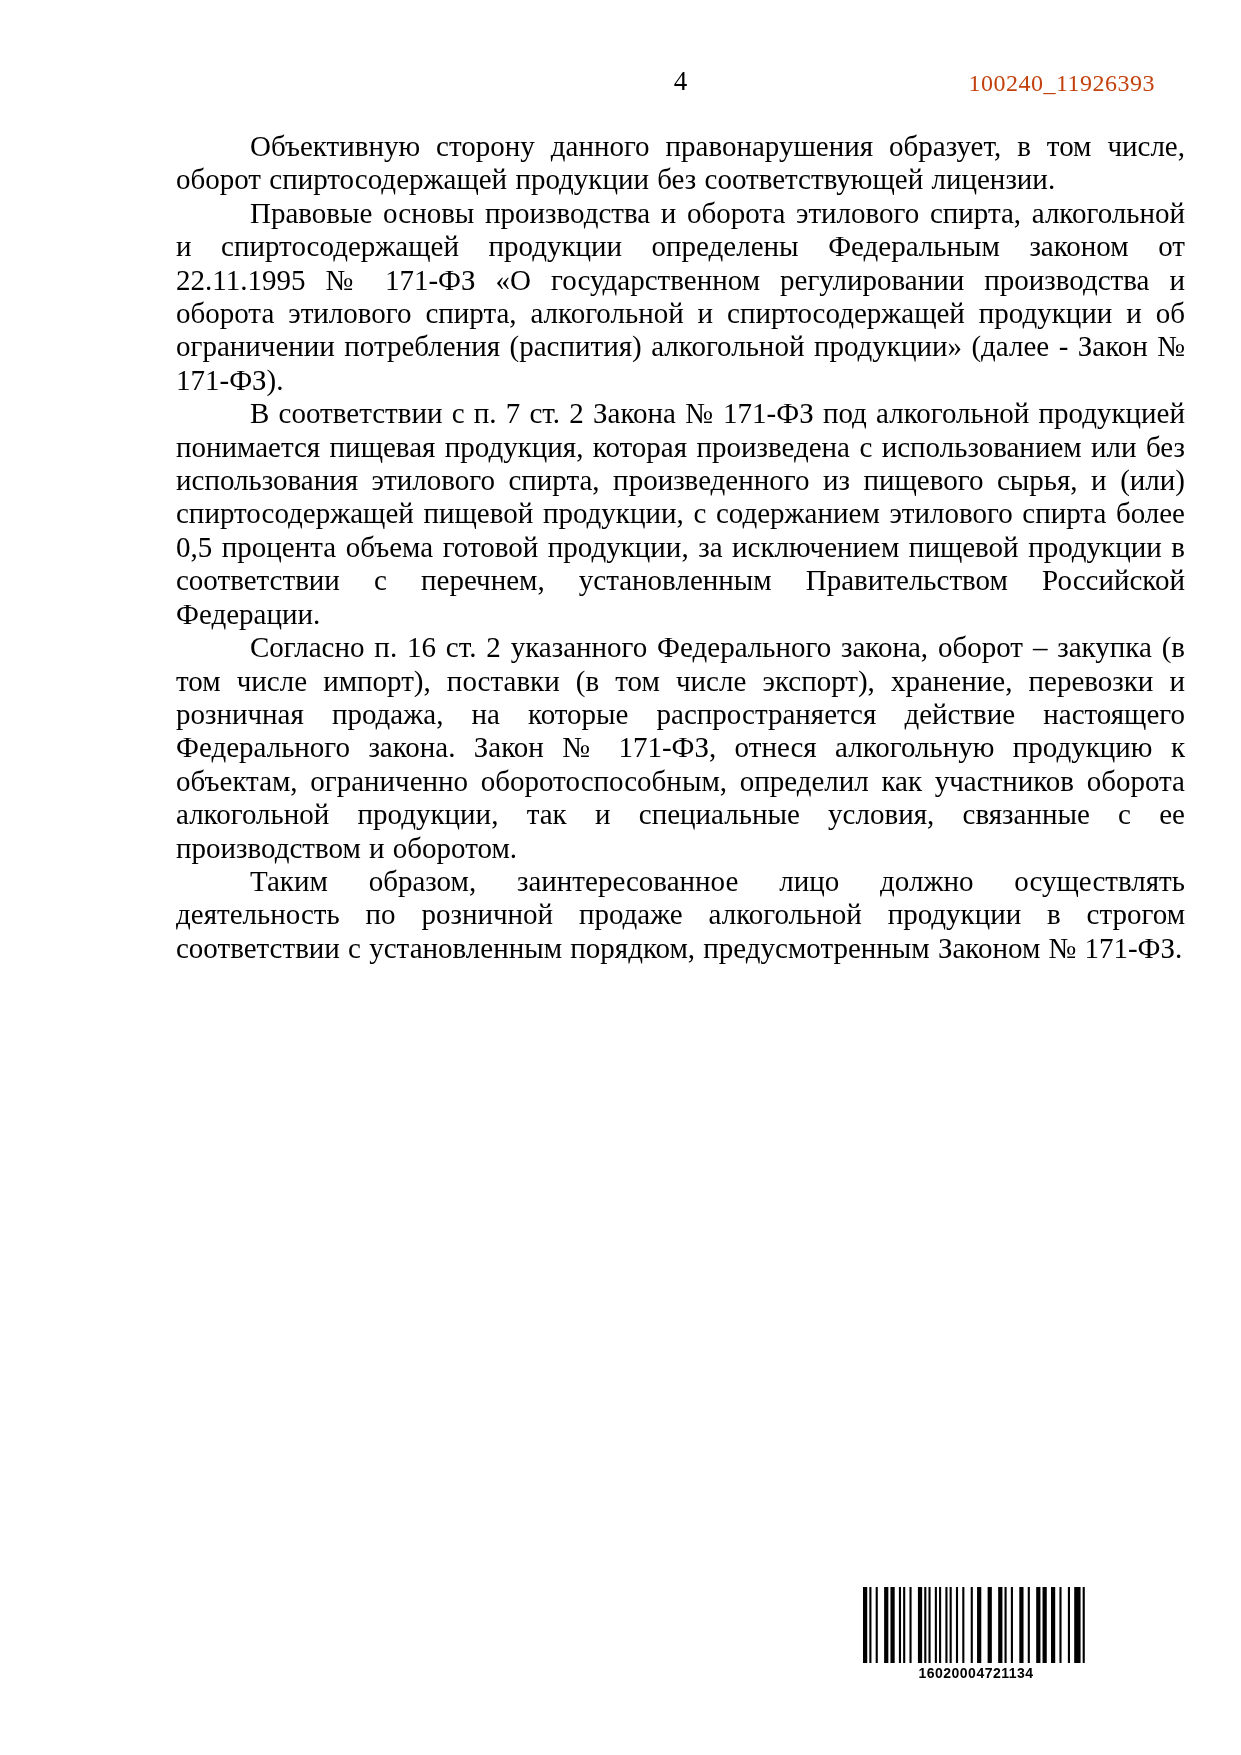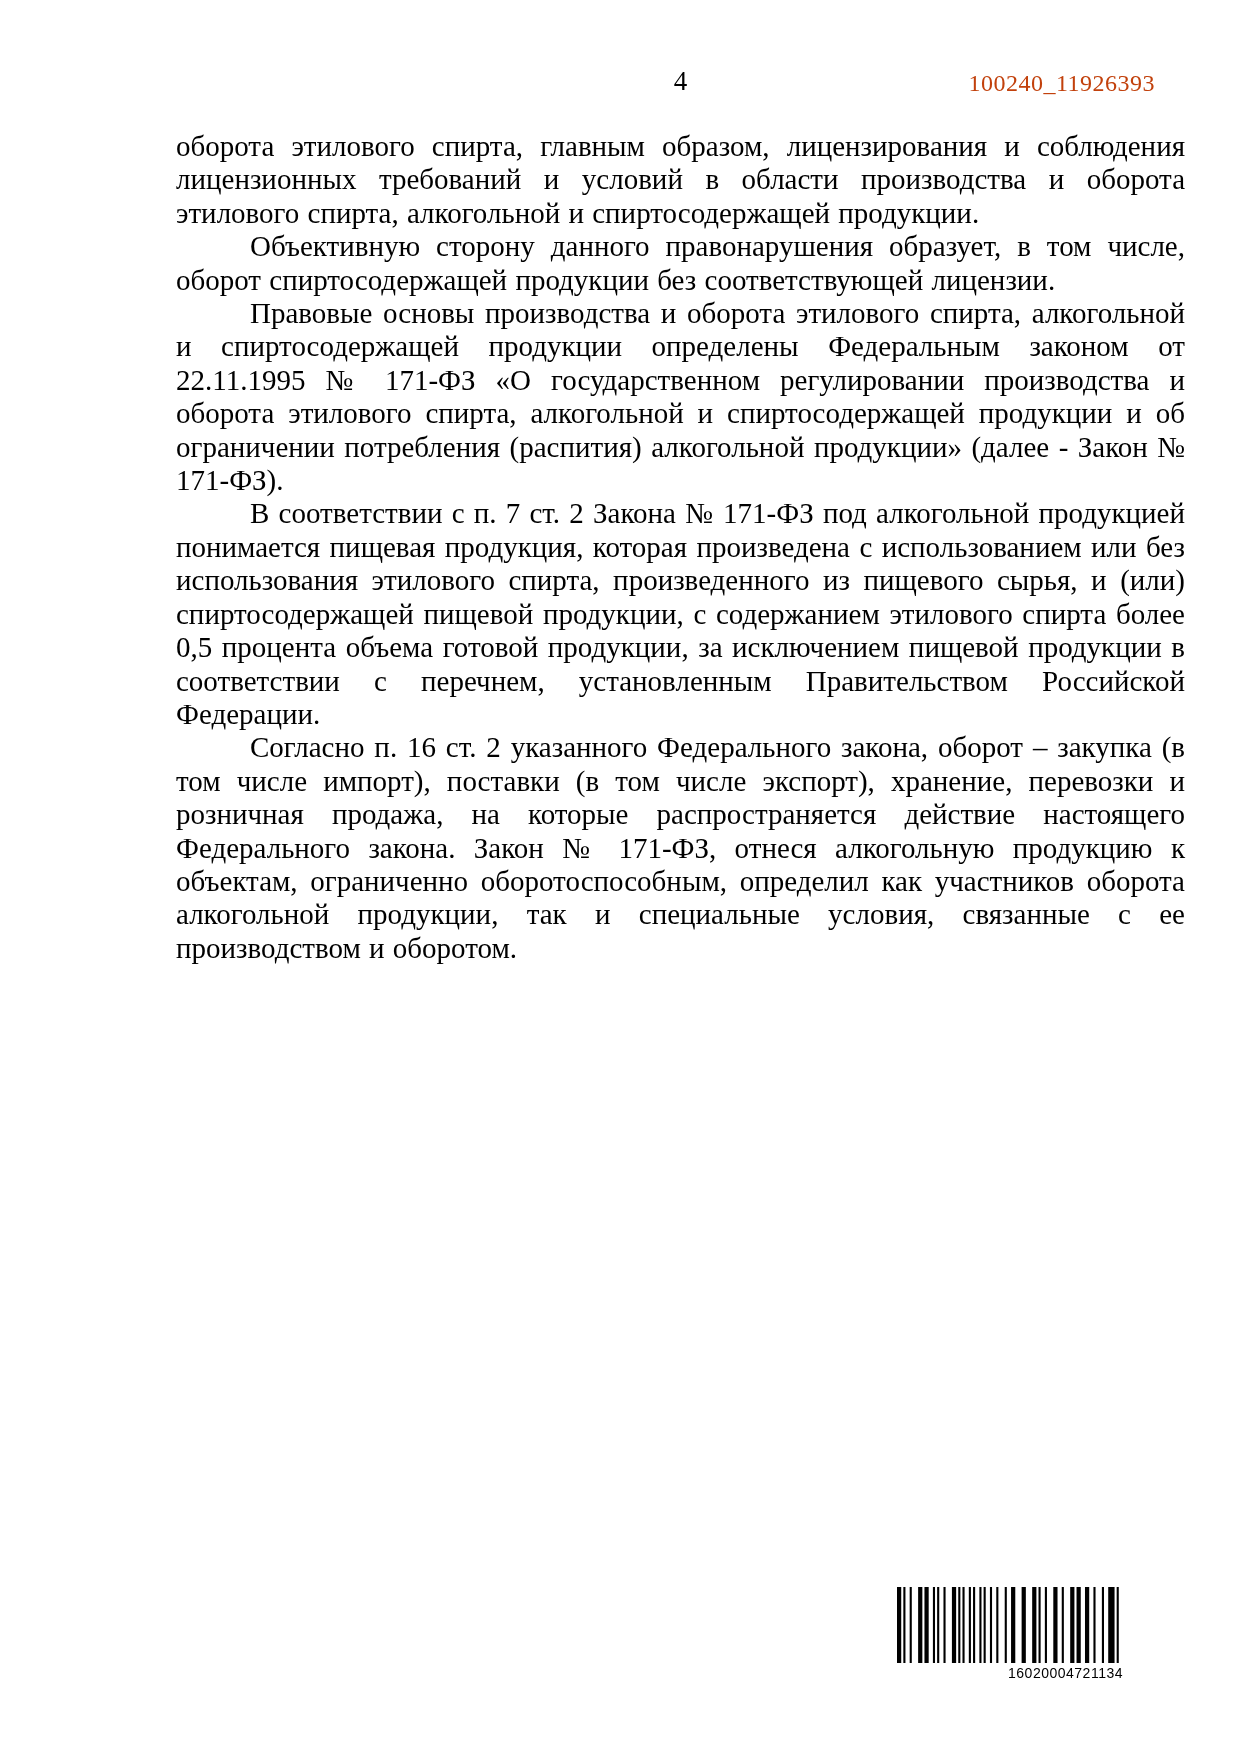--- a/index.html
+++ b/index.html
@@ -54,24 +54,25 @@
     text-align: justify;
     text-indent: 74px;
     word-spacing: 1px;
   }
   .body-text p.para.no-indent {
     text-indent: 0;
   }
   
   .barcode-wrap {
     position: absolute;
-    left: 897px;
+    left: 863px;
     top: 1587px;
     width: 226px;
-    text-align: right;
+    text-align: center;
+    font-weight: bold;
   }
   .barcode-wrap svg {
     display: block;
     width: 226px;
     height: 76px;
   }
   .barcode-num {
     margin-top: 2px;
     font-family: "Liberation Sans", "DejaVu Sans", sans-serif;
     font-size: 14px;
@@ -84,25 +85,25 @@
 <body>
 
 <div class="sheet">
 
   <div class="header">
     <span class="pagenum">4</span>
     <span class="docnum">100240_11926393</span>
   </div>
 
   <div class="body-text" id="paragraphs">
-      <p class="para no-indent">оборота этилового спирта, главным образом, лицензирования и соблюдения лицензионных требований и условий в области производства и оборота этилового спирта, алкогольной и спиртосодержащей продукции.</p>
       <p class="para">Объективную сторону данного правонарушения образует, в том числе, оборот спиртосодержащей продукции без соответствующей лицензии.</p>
       <p class="para">Правовые основы производства и оборота этилового спирта, алкогольной и спиртосодержащей продукции определены Федеральным законом от 22.11.1995 № 171-ФЗ «О государственном регулировании производства и оборота этилового спирта, алкогольной и спиртосодержащей продукции и об ограничении потребления (распития) алкогольной продукции» (далее - Закон № 171-ФЗ).</p>
       <p class="para">В соответствии с п. 7 ст. 2 Закона № 171-ФЗ под алкогольной продукцией понимается пищевая продукция, которая произведена с использованием или без использования этилового спирта, произведенного из пищевого сырья, и (или) спиртосодержащей пищевой продукции, с содержанием этилового спирта более 0,5 процента объема готовой продукции, за исключением пищевой продукции в соответствии с перечнем, установленным Правительством Российской Федерации.</p>
       <p class="para">Согласно п. 16 ст. 2 указанного Федерального закона, оборот – закупка (в том числе импорт), поставки (в том числе экспорт), хранение, перевозки и розничная продажа, на которые распространяется действие настоящего Федерального закона. Закон № 171-ФЗ, отнеся алкогольную продукцию к объектам, ограниченно оборотоспособным, определил как участников оборота алкогольной продукции, так и специальные условия, связанные с ее производством и оборотом.</p>
+      <p class="para">Таким образом, заинтересованное лицо должно осуществлять деятельность по розничной продаже алкогольной продукции в строгом соответствии с установленным порядком, предусмотренным Законом № 171-ФЗ.</p>
     </div>
 
   <div class="barcode-wrap">
     <svg id="barcode-svg" xmlns="http://www.w3.org/2000/svg" preserveAspectRatio="none" viewBox="0 0 107 76">
         <rect x="0" y="0" width="2" height="76" fill="#000"></rect>
         <rect x="3" y="0" width="1" height="76" fill="#000"></rect>
         <rect x="6" y="0" width="1" height="76" fill="#000"></rect>
         <rect x="10" y="0" width="2" height="76" fill="#000"></rect>
         <rect x="13" y="0" width="2" height="76" fill="#000"></rect>
         <rect x="17" y="0" width="1" height="76" fill="#000"></rect>

